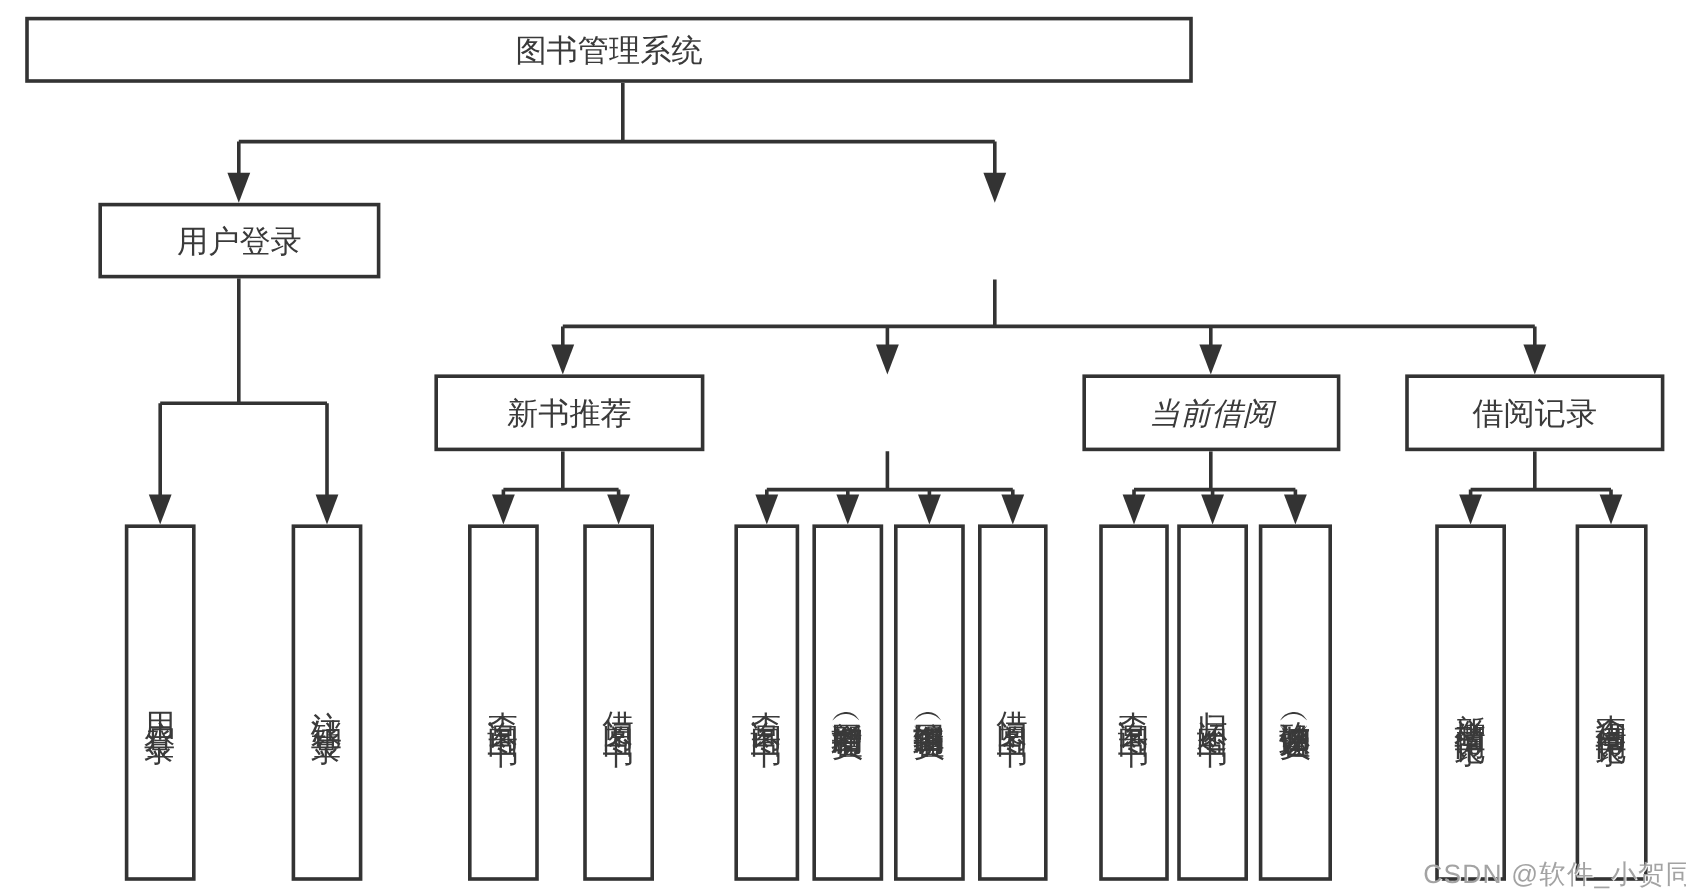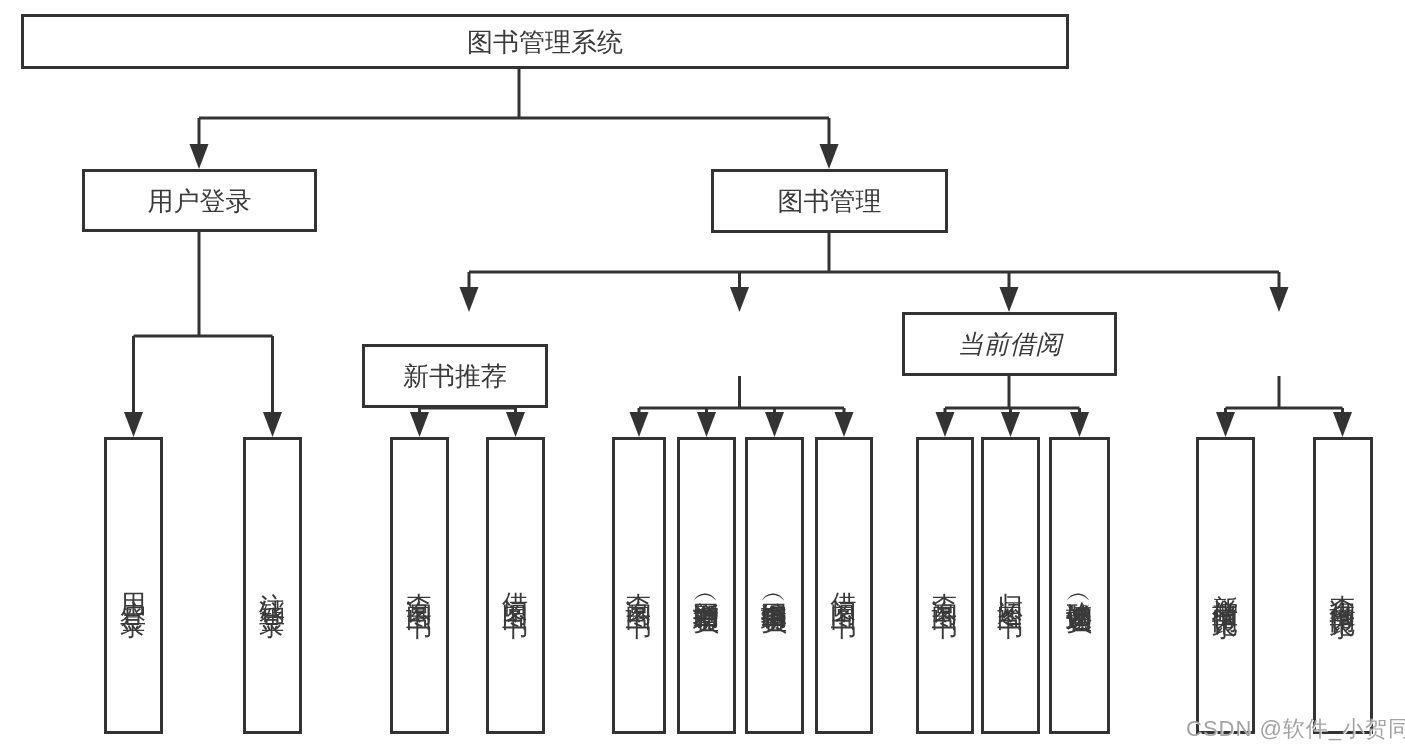--- a/index.html
+++ b/index.html
@@ -26,24 +26,24 @@
   }
   .vbox span{
     writing-mode:vertical-rl;
     text-orientation:mixed;
     white-space:nowrap;
   }
   .s-wide span{letter-spacing:7px;}
   .s-med  span{letter-spacing:4px;}
   .s-tight span{letter-spacing:1px;}
   
-  .b-root{left:21px;top:14px;width:1048px;height:55px;text-align:right;}
+  .b-root{left:21px;top:14px;width:973px;height:55px;text-align:right;}
   .b-user-login{left:82px;top:169px;width:235px;height:63px;}
   .b-book-mgmt{left:711px;top:169px;width:237px;height:64px;}
-  .b-new-rec{left:362px;top:312px;width:186px;height:64px;margin-top:32px;}
+  .b-new-rec{left:362px;top:312px;width:225px;height:64px;}
   .b-borrow{left:632px;top:312px;width:215px;height:64px;}
   .b-current{left:902px;top:312px;width:215px;height:64px;font-style:italic;}
   .b-records{left:1171px;top:312px;width:216px;height:64px;}
   
   .lv4{top:437px;height:297px;}
   .b-a1{left:104px;width:59px;}
   .b-a2{left:243px;width:59px;}
   .b-b1{left:390px;width:59px;}
   .b-b2{left:486px;width:59px;}
   .b-c1{left:612px;width:54px;}
@@ -127,29 +127,29 @@
     </g>
   </svg>
 
   <div class="box b-root">
     <span>图书管理系统</span>
   </div>
 
   <div class="box b-user-login">
     <span>用户登录</span>
   </div>
-  <div class="box b-book-mgmt">
-    <span>图书管理</span>
-  </div>
 
   <div class="box b-new-rec">
     <span>新书推荐</span>
   </div>
   <div class="box b-current">
     <span>当前借阅</span>
+  </div>
+  <div class="box b-records">
+    <span>借阅记录</span>
   </div>
 
   <div class="box vbox s-wide lv4 b-a1">
     <span>用户登录</span>
   </div>
   <div class="box vbox s-wide lv4 b-a2">
     <span>注销登录</span>
   </div>
 
   <div class="box vbox s-wide lv4 b-b1">

